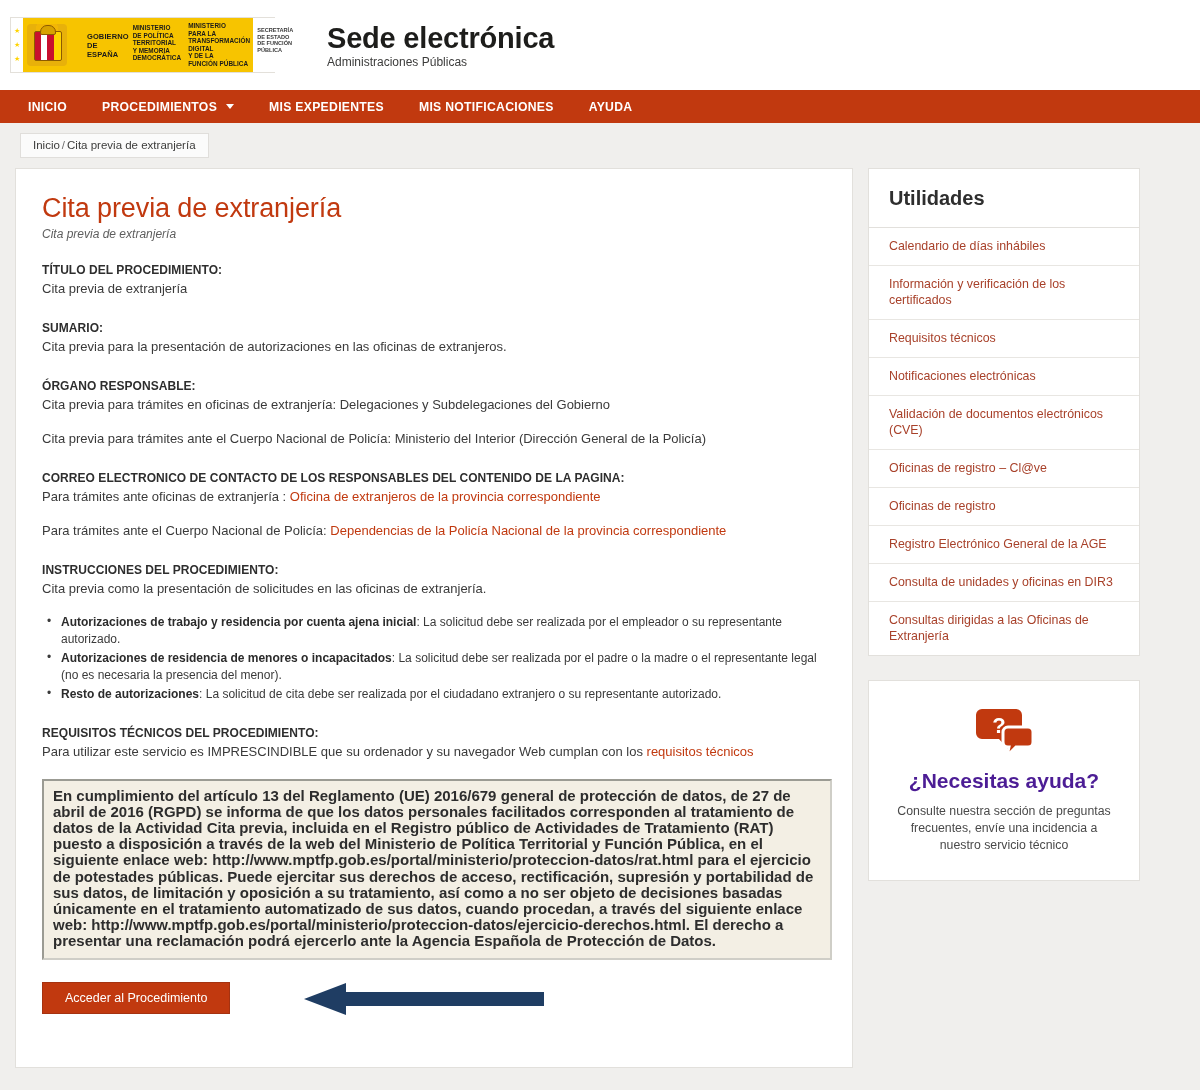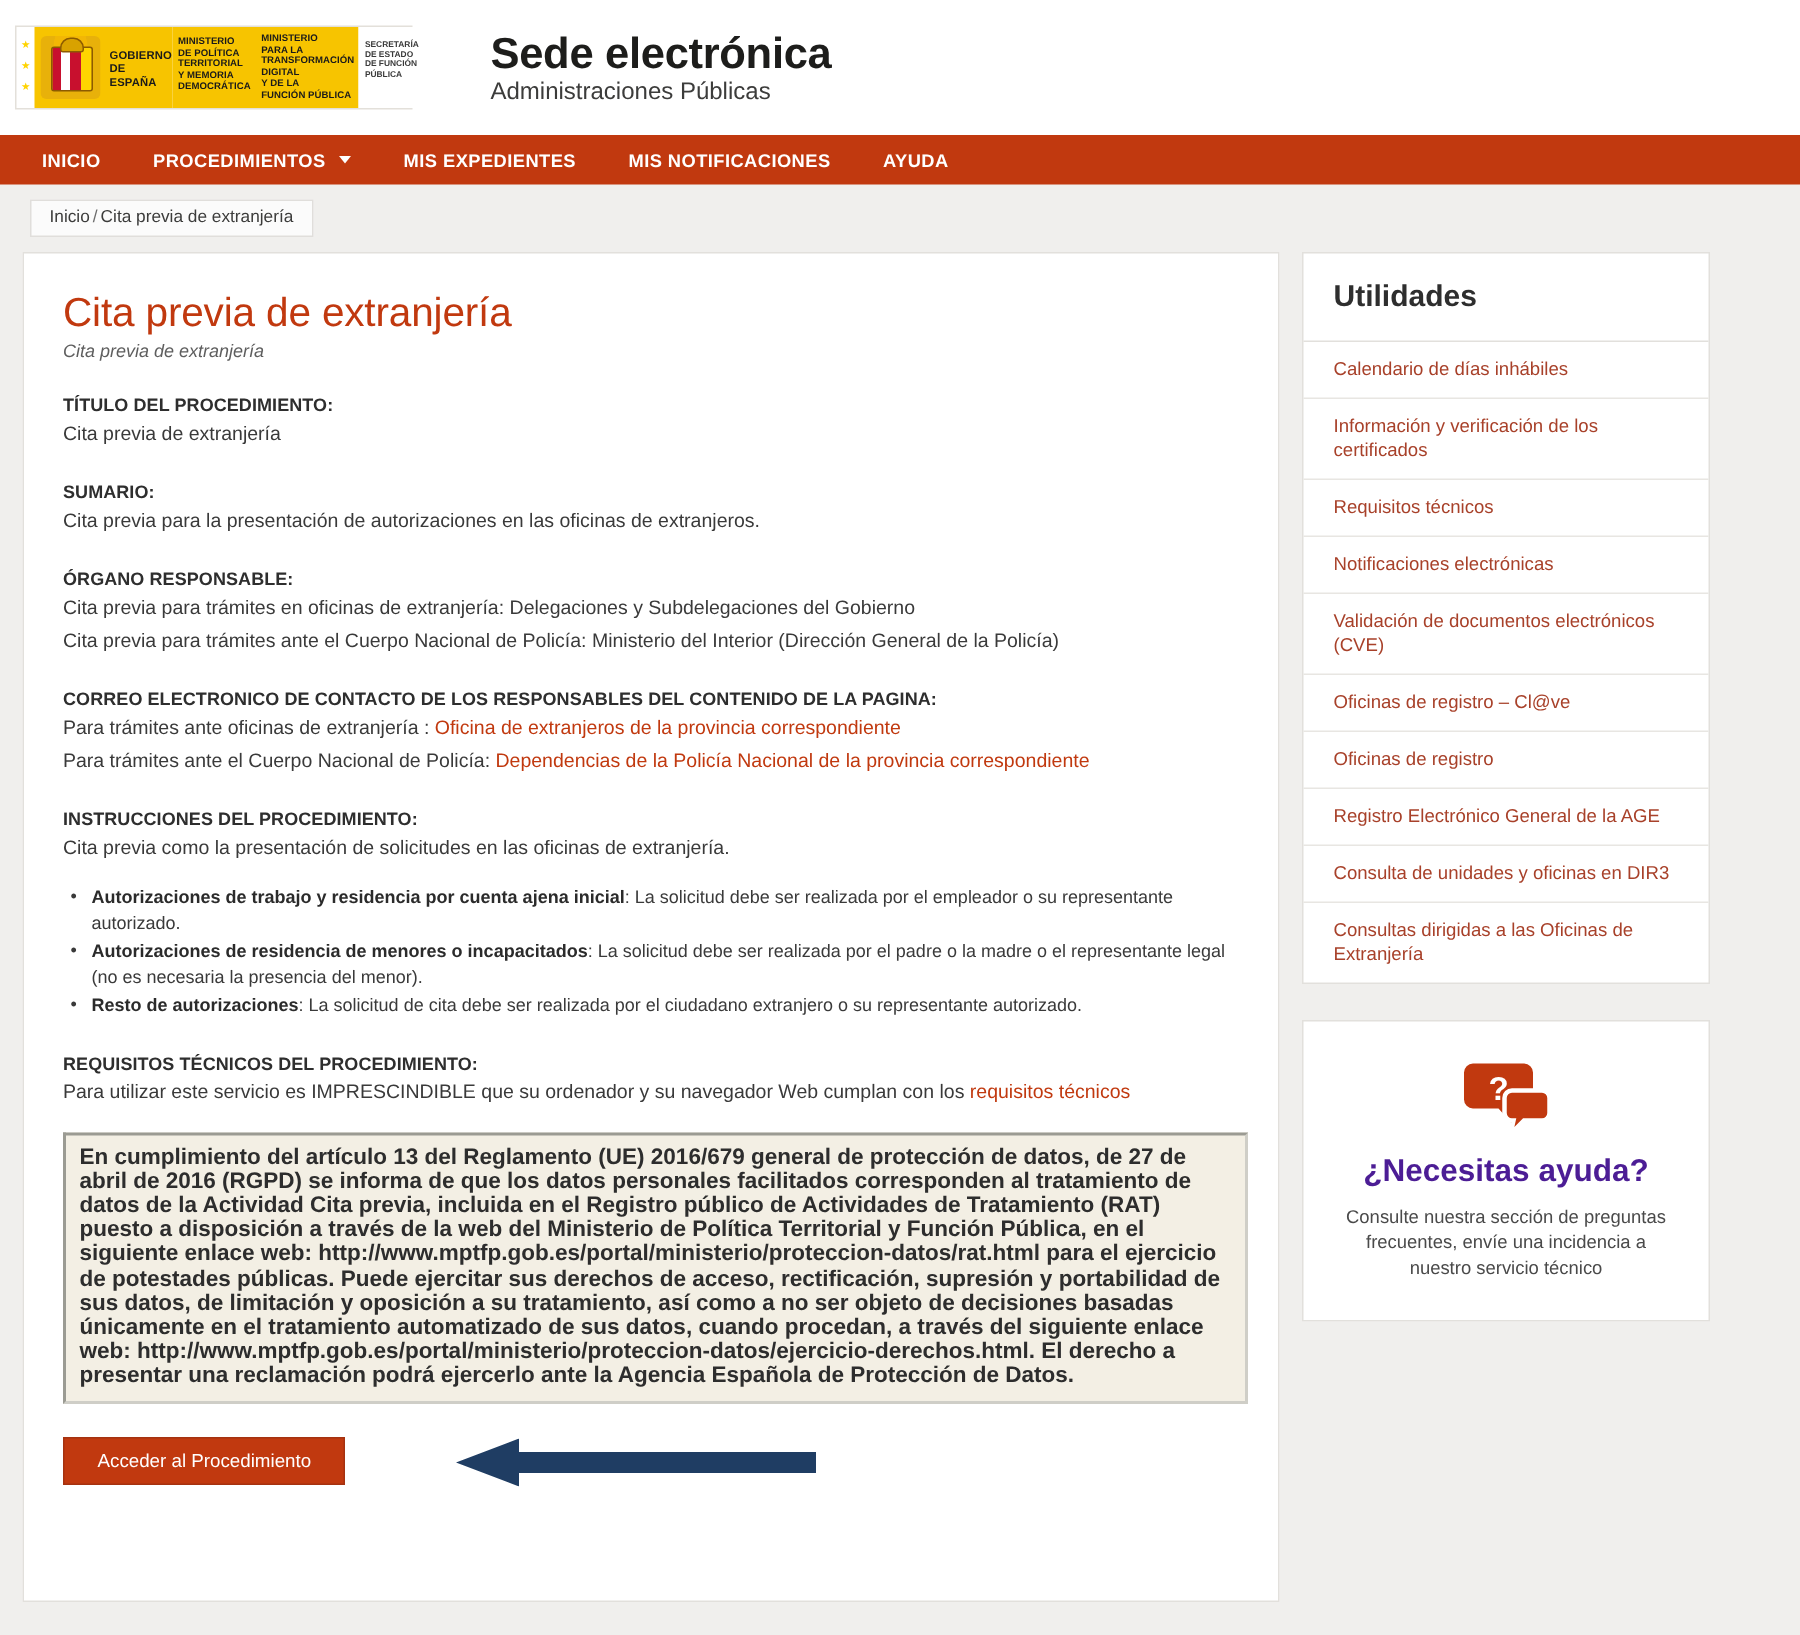--- a/index.html
+++ b/index.html
@@ -31,21 +31,21 @@
   }
   .logo-flag {
     width: 18px;
     background: linear-gradient(to right, #1b2f6e 0 11px, #c8102e 11px 18px);
     position: relative;
   }
   .logo-flag .star { position:absolute; left:3px; width:6px; height:6px; color:#ffd400; font-size:7px; line-height:6px; text-align:center;}
   .logo-shield {
     background: #f7c400;
     width: 140px;
-    display: flex; align-items: center; gap: 6px;
+    display: flex; align-items: center; gap: 20px;
     padding-left: 4px;
     margin-left: 12px;
   }
   .shield-emblem {
     width: 40px; height: 42px;
     background:
       radial-gradient(ellipse at 50% 22%, #f2b705 0 40%, transparent 41%),
       linear-gradient(#e8b10a, #e8b10a);
     border-radius: 4px;
     position: relative;
@@ -92,21 +92,21 @@
   }
   .brand { margin-left: 52px; }
   .brand h1 {
     margin: 0;
     font-size: 29px;
     font-weight: bold;
     color: #1d1d1b;
     letter-spacing: -0.2px;
   }
   .brand .sub {
-    font-size: 16px;
+    font-size: 12px;
     color: #3c3c3b;
     margin-top: 0;
   }
 
   
   .navbar {
     background: #c1390f;
     height: 33px;
     display: flex;
     align-items: center;
@@ -184,21 +184,21 @@
     margin: 0 0 3px 0;
     letter-spacing: .05px;
   }
   .sec-text {
     font-size: 13px;
     color: #3a3a3a;
     margin: 0 0 0 0;
     line-height: 18px;
   }
   .block { margin-bottom: 23px; }
-  .block .sec-text + .sec-text { margin-top: 4px; }
+  .block .sec-text + .sec-text { margin-top: 16px; }
   a.redlink { color: #c1390f; text-decoration: none; }
 
   ul.instr {
     margin: 16px 0 0 0;
     padding-left: 17px;
     list-style: none;
   }
   ul.instr li {
     font-size: 12px;
     line-height: 16.5px;

